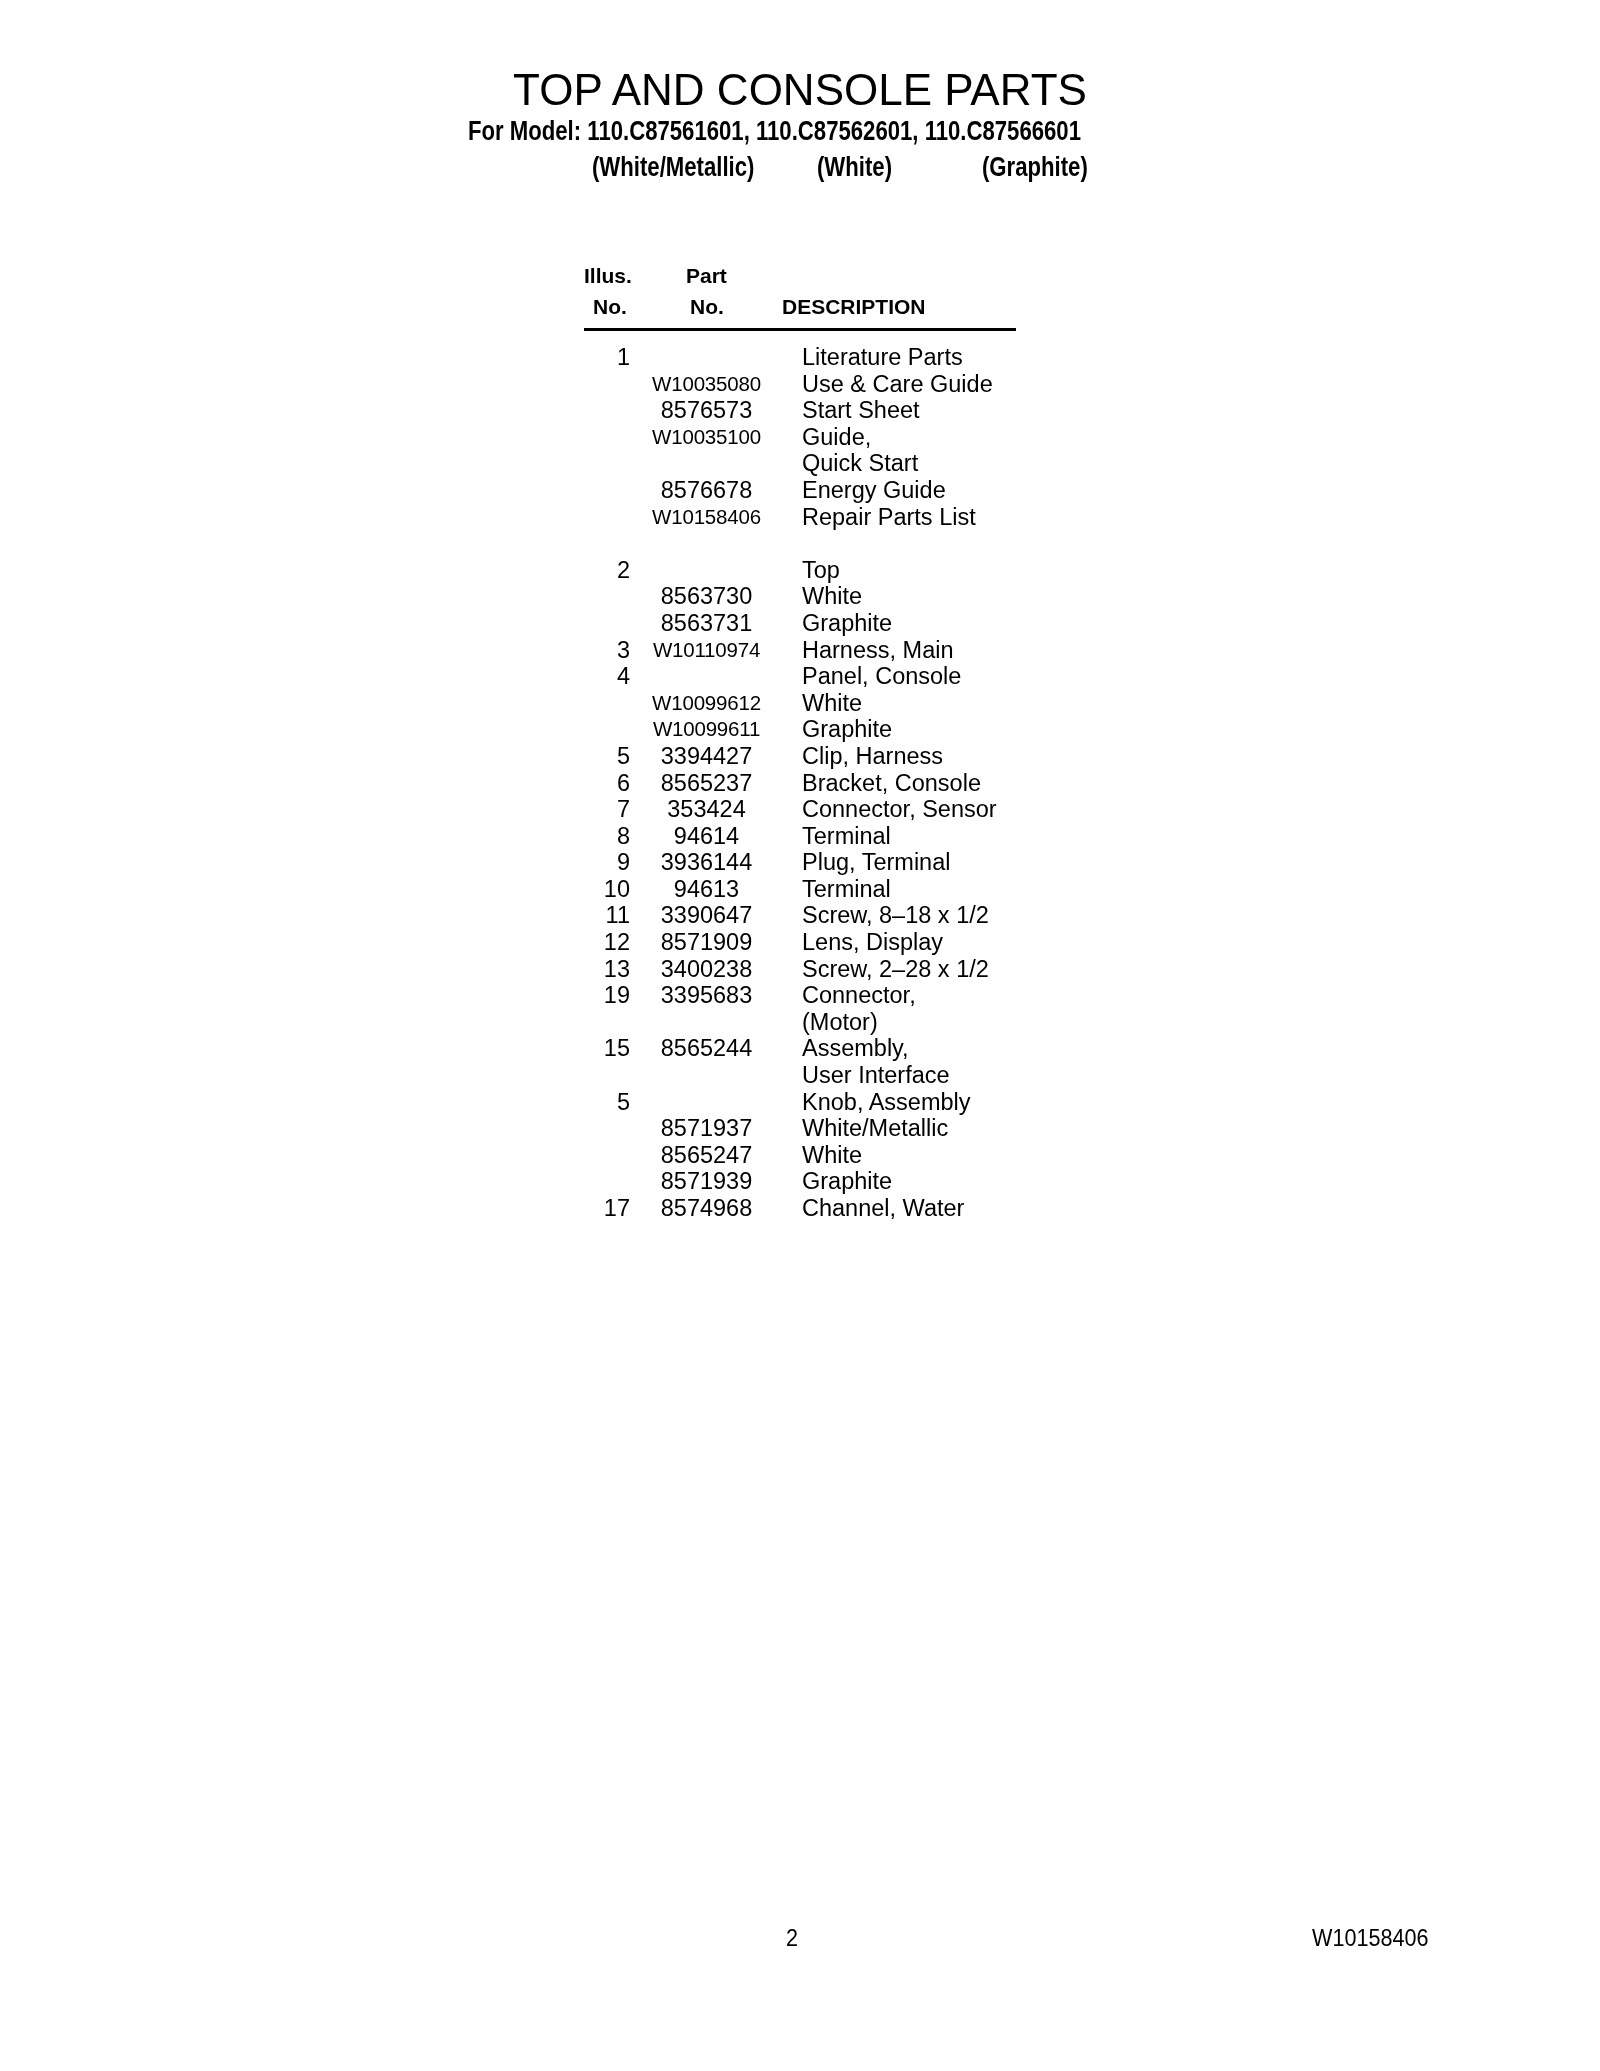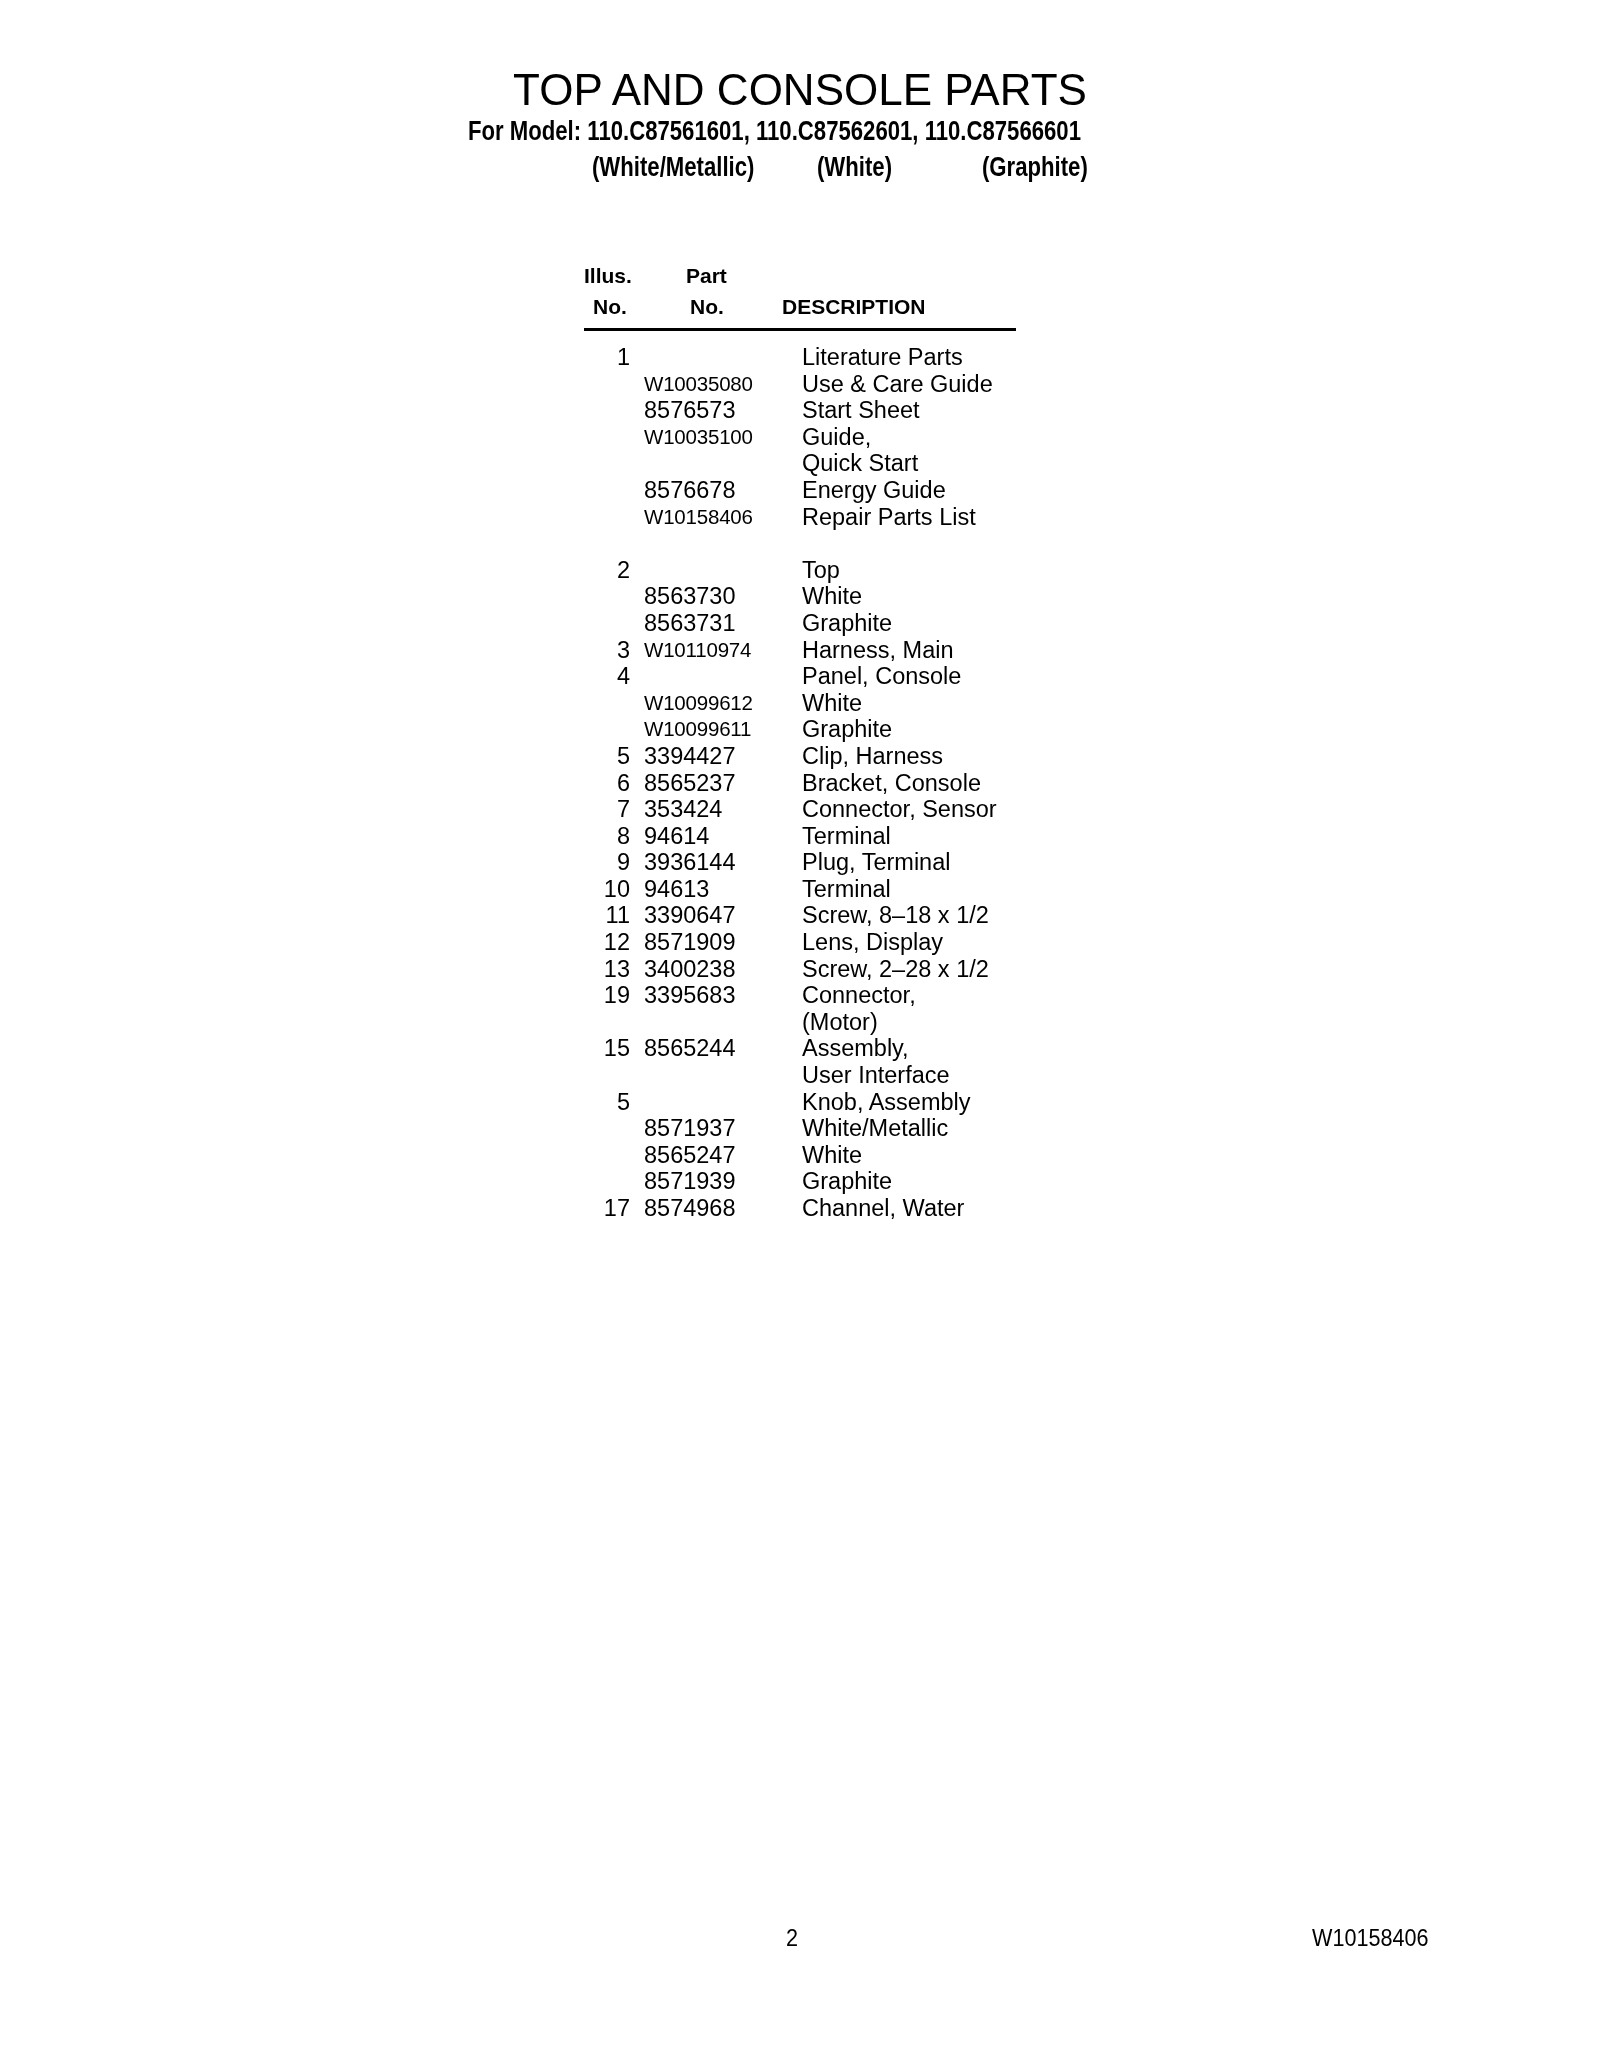--- a/index.html
+++ b/index.html
@@ -86,21 +86,21 @@
       position: absolute;
       left: 0;
       width: 46px;
       text-align: right;
       white-space: nowrap;
     }
     .partno {
       position: absolute;
       left: 60px;
       width: 125px;
-      text-align: left;
+      text-align: center;
       white-space: nowrap;
     }
     .partno.w {
       font-size: 20.5px;
       letter-spacing: -0.2px;
     }
     .desc {
       position: absolute;
       left: 218px;
       white-space: nowrap;

